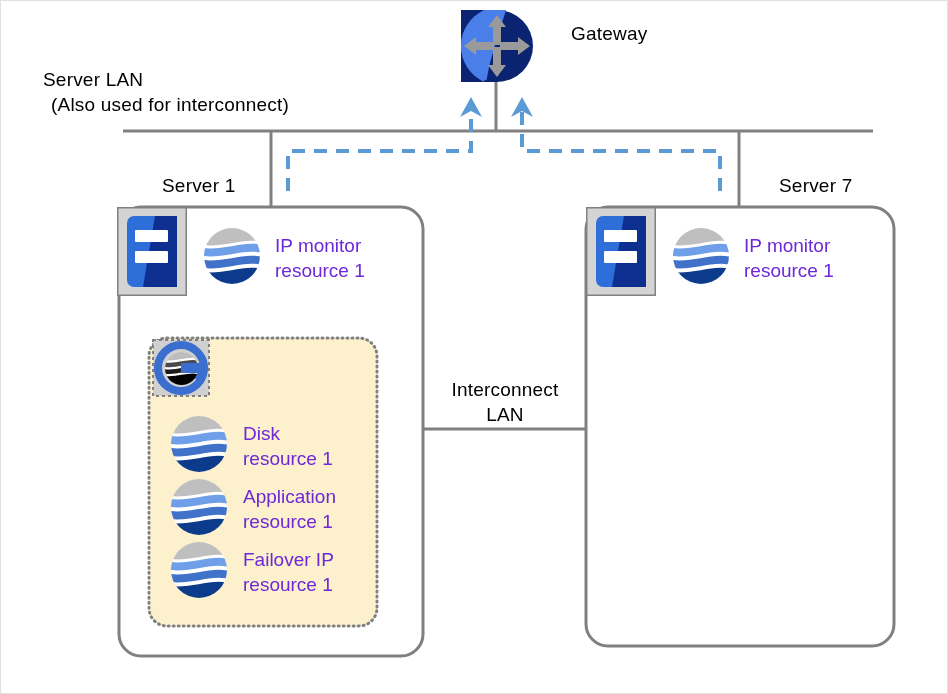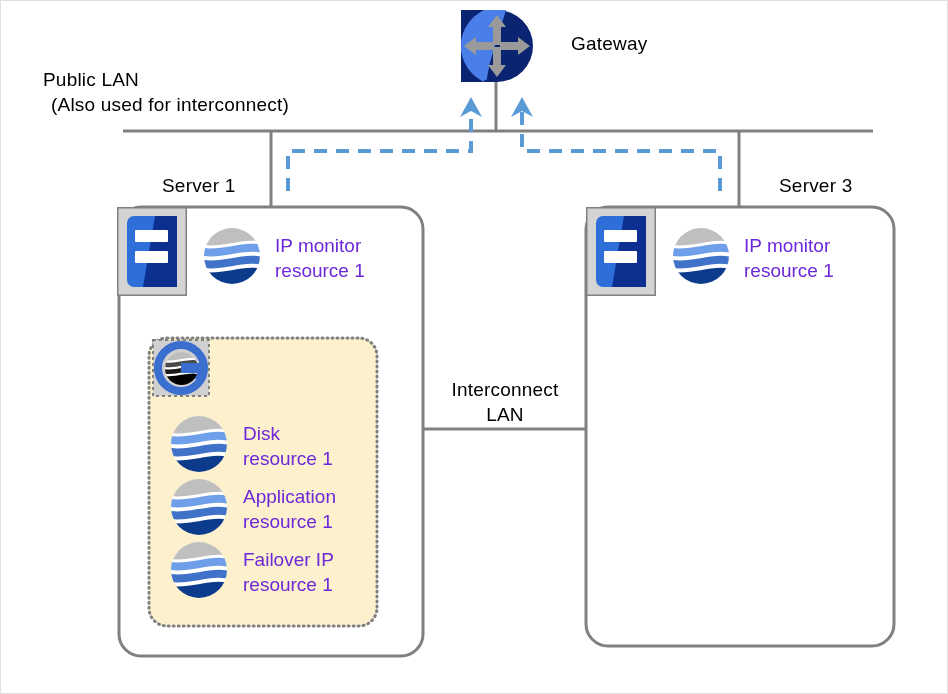--- a/index.html
+++ b/index.html
@@ -157,28 +157,28 @@
       <use href="#sym-group-sphere" x="164" y="351" width="33" height="33"></use>
       <circle cx="180" cy="367" r="23" fill="none" stroke="#3a6fd0" stroke-width="7" stroke-dasharray="108 36" transform="rotate(-28 180 367)"></circle>
       <rect x="180" y="362" width="24" height="10" fill="#3a6fd0"></rect>
     </g>
 
     <use href="#sym-resource-sphere" x="170" y="415" width="56" height="56"></use>
     <use href="#sym-resource-sphere" x="170" y="478" width="56" height="56"></use>
     <use href="#sym-resource-sphere" x="170" y="541" width="56" height="56"></use>
   </svg>
 
-  <div class="lbl" style="left:570px; top:30px;">Gateway</div>
+  <div class="lbl" style="left:570px; top:20px;">Gateway</div>
 
-  <div class="lbl" style="left:42px; top:66px;">Public LAN</div>
+  <div class="lbl" style="left:42px; top:66px;">Server LAN</div>
   <div class="lbl" style="left:42px; top:91px;margin-left:8px;">(Also used for interconnect)</div>
 
   <div class="lbl" style="left:161px; top:172px;">Server 1</div>
 
-  <div class="lbl" style="left:778px; top:172px;">Server 3</div>
+  <div class="lbl" style="left:778px; top:172px;">Server 7</div>
 
   <div class="res-label" style="left:274px; top:232px;">IP monitor</div>
   <div class="res-label" style="left:274px; top:257px;">resource 1</div>
 
   <div class="res-label" style="left:743px; top:232px;">IP monitor</div>
   <div class="res-label" style="left:743px; top:257px;">resource 1</div>
 
 
   <div class="res-label" style="left:242px; top:420px;">Disk</div>
   <div class="res-label" style="left:242px; top:445px;">resource 1</div>

